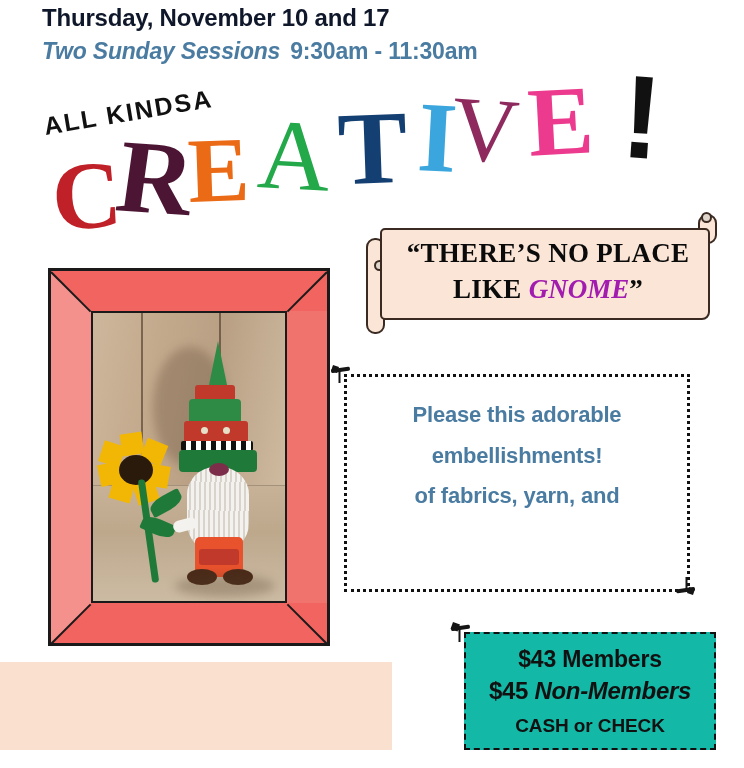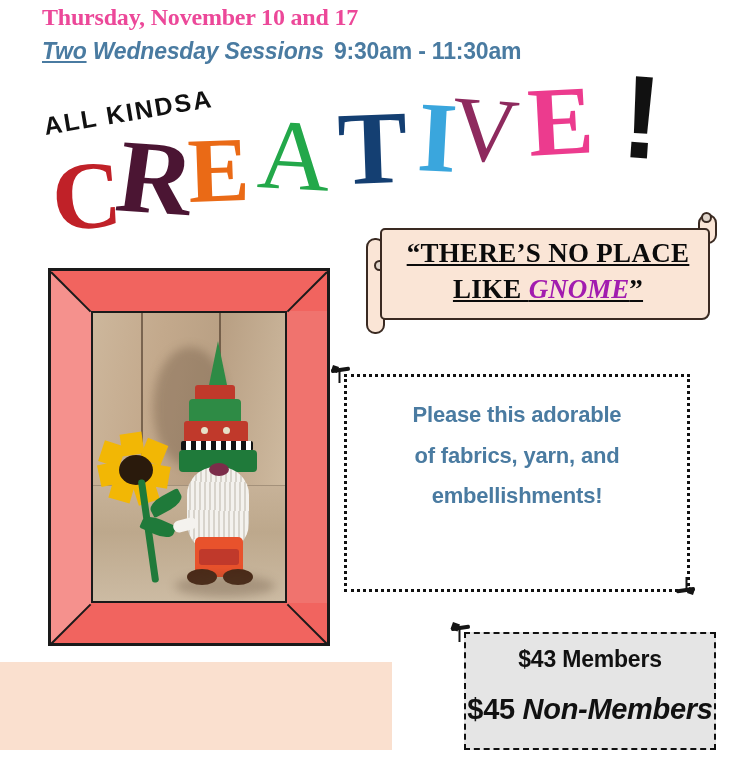--- a/index.html
+++ b/index.html
@@ -14,40 +14,40 @@
     overflow: hidden;
     font-family: "Liberation Sans", sans-serif;
     -webkit-font-smoothing: antialiased;
   }
 
   
   #header-date {
     position: absolute;
     left: 42px;
     top: 4px;
-    font-family: Liberation Serif, serif;
+    font-family: Liberation Sans, sans-serif;
     font-weight: bold;
     font-size: 24px;
     letter-spacing: -0.2px;
-    color: #ec4899;
+    color: #0f172a;
     white-space: nowrap;
   }
   #header-sessions {
     position: absolute;
     left: 42px;
     top: 38px;
     font-family: "Liberation Sans", sans-serif;
     font-weight: bold;
     font-style: italic;
     font-size: 23px;
     letter-spacing: -0.2px;
     color: #4a7ba1;
     white-space: nowrap;
   }
-  #header-sessions .u { text-decoration: underline; }
+  #header-sessions .u { }
   #header-sessions .t { font-style: italic; }
   #header-sessions .time { font-style: normal; padding-left: 10px; }
 
   
   #all-kindsa {
     position: absolute;
     left: 44px;
     top: 112px;
     font-family: "Liberation Sans", sans-serif;
     font-weight: bold;
@@ -183,21 +183,20 @@
     position: absolute;
     left: 30px; right: 14px;
     top: 14px;
     text-align: center;
     font-family: "Liberation Serif", serif;
     font-weight: bold;
     color: #0b0b0b;
     font-size: 27px;
     line-height: 1.32;
     letter-spacing: 0.3px;
-    text-decoration: underline;
   }
   #scroll-text .gnome {
     color: #a21caf;
     font-style: italic;
     letter-spacing: 0px;
   }
 
   
   #photo-frame {
     position: absolute;
@@ -353,30 +352,30 @@
 
   
   #price-box {
     position: absolute;
     left: 464px;
     top: 632px;
     width: 252px;
     height: 118px;
     border: 2.5px dashed #111111;
     box-sizing: border-box;
-    background: #e5e5e5;
+    background: #14b8a6;
   }
   #price-box .line {
     text-align: center;
     font-family: "Liberation Sans", sans-serif;
     color: #111111;
     white-space: nowrap;
   }
   #price-members { font-weight: bold; font-size: 23px; margin-top: 12px; letter-spacing: -0.2px; }
-  #price-nonmembers { font-weight: bold; font-size: 29px; margin-top: 20px; letter-spacing: -0.3px; }
+  #price-nonmembers { font-weight: bold; font-size: 24px; margin-top: 4px; letter-spacing: -0.3px; }
   #price-nonmembers .ital { font-style: italic; }
   #price-payment { font-weight: bold; font-size: 19px; margin-top: 10px; color: #23b45c; letter-spacing: -0.1px; }
 
   
   #register-banner {
     position: absolute;
     left: 0px;
     top: 662px;
     width: 392px;
     height: 88px;
@@ -392,21 +391,21 @@
     padding-top: 8px;
     letter-spacing: -0.4px;
   }
 </style>
 </head>
 <body>
 
 <div id="header-date">Thursday, November 10 and 17</div>
 
 <div id="header-sessions">
-  <span class="u">Two</span><span class="t">&nbsp;</span><span class="t">Wednesday Sessions</span><span class="time">9:30am - 11:30am</span>
+  <span class="u">Two</span><span class="t">&nbsp;</span><span class="t">Sunday Sessions</span><span class="time">9:30am - 11:30am</span>
 </div>
 
 <div id="all-kindsa">ALL KINDSA</div>
 
 <div id="creative-word">
   <span class="cl cl-C">C</span>
   <span class="cl cl-R">R</span>
   <span class="cl cl-E">E</span>
   <span class="cl cl-A">A</span>
   <span class="cl cl-T">T</span>
@@ -478,42 +477,43 @@
       <div class="gn" id="boot2"></div>
       <div class="gn" id="arm"></div>
     </div>
     <div class="shadowblur" style="left:82px; top:262px; width:100px; height:22px;"></div>
   </div>
 </div>
 
 <div id="desc-box">
   <div id="desc-text">
     <div>Please this adorable</div>
+    <div>embellishments!</div>
     <div>of fabrics, yarn, and</div>
-    <div>embellishments!</div>
   </div>
 </div>
 <div class="pushpin" id="pin-desc-tl">
   <svg width="26" height="24" viewBox="0 0 26 24">
     <rect x="3" y="6" width="19" height="4" rx="1.6" fill="#151515" transform="rotate(-8 12 8)"></rect>
     <path d="M5 3 L11 5 L9 11 L3 9 Z" fill="#151515"></path>
     <rect x="10.5" y="9" width="2" height="12" fill="#151515"></rect>
   </svg>
 </div>
 <div class="pushpin" id="pin-desc-br">
   <svg width="26" height="24" viewBox="0 0 26 24">
     <rect x="3" y="6" width="19" height="4" rx="1.6" fill="#151515" transform="rotate(-8 12 8)"></rect>
     <path d="M5 3 L11 5 L9 11 L3 9 Z" fill="#151515"></path>
     <rect x="10.5" y="9" width="2" height="12" fill="#151515"></rect>
   </svg>
 </div>
 
 <div id="price-box">
   <div class="line" id="price-members">$43 Members</div>
   <div class="line" id="price-nonmembers"><span>$45 </span><span class="ital">Non-Members</span></div>
+  <div class="line" id="price-payment">CASH or CHECK</div>
 </div>
 <div class="pushpin" id="pin-price-tl">
   <svg width="26" height="24" viewBox="0 0 26 24">
     <rect x="3" y="6" width="19" height="4" rx="1.6" fill="#151515" transform="rotate(-8 12 8)"></rect>
     <path d="M5 2 L12 4.5 L9.5 11.5 L2.5 9 Z" fill="#151515"></path>
     <rect x="10.5" y="9" width="2" height="13" fill="#151515"></rect>
   </svg>
 </div>
 
 <div id="register-banner">

